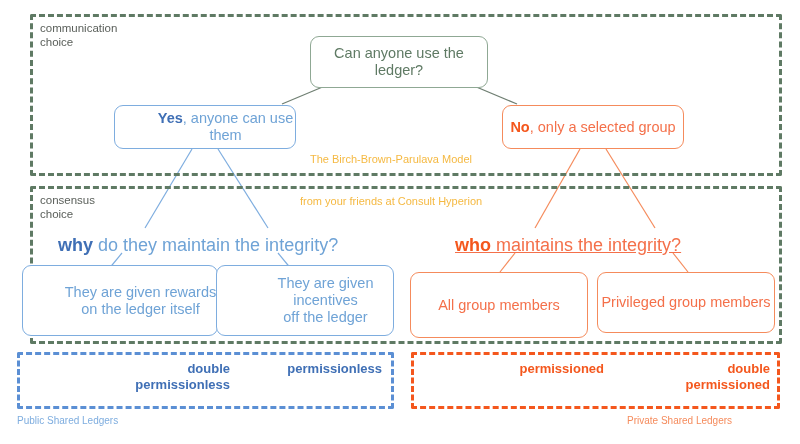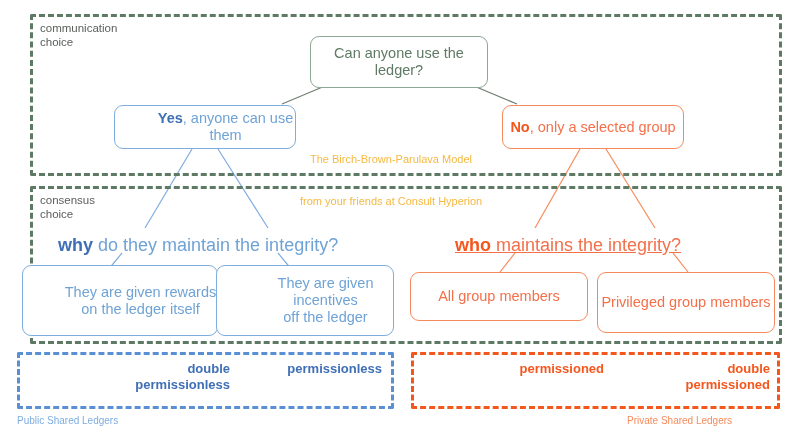--- a/index.html
+++ b/index.html
@@ -172,21 +172,21 @@
 
   <div class="node node-blue" style="left:22px; top:265px; width:196px; height:71px; white-space:pre-line;">
     <span>They are given rewards
 on the ledger itself</span>
   </div>
   <div class="node node-blue" style="left:216px; top:265px; width:178px; height:71px; white-space:pre-line;">
     <span>They are given incentives
 off the ledger</span>
   </div>
 
-  <div class="node node-orange" style="left:410px; top:272px; width:178px; height:49px; white-space:pre-line;">
+  <div class="node node-orange" style="left:410px; top:272px; width:178px; height:66px; white-space:pre-line;">
     <span>All group members</span>
   </div>
   <div class="node node-orange" style="left:597px; top:272px; width:178px; height:61px; white-space:pre-line;">
     <span>Privileged group members</span>
   </div>
 
   <div class="outcome-box outcome-blue" style="left:17px; top:352px; width:377px; height:57px;"></div>
   <div class="outcome-term term-blue" style="left:40px; top:361px; width:190px;">double
 permissionless</div>
   <div class="outcome-term term-blue" style="left:212px; top:361px; width:170px;">permissionless</div>

